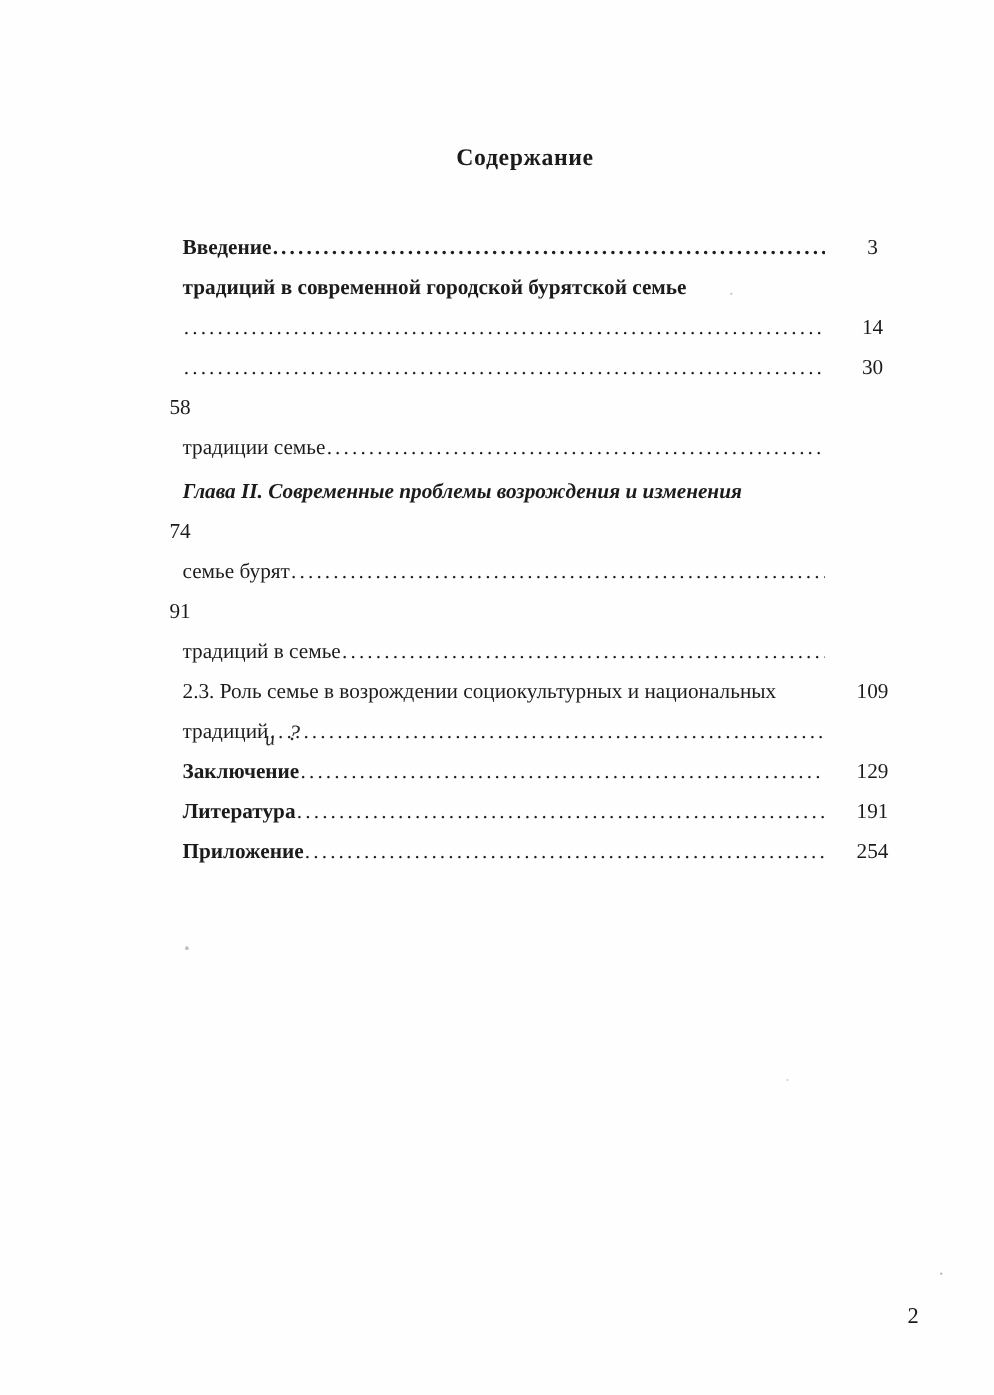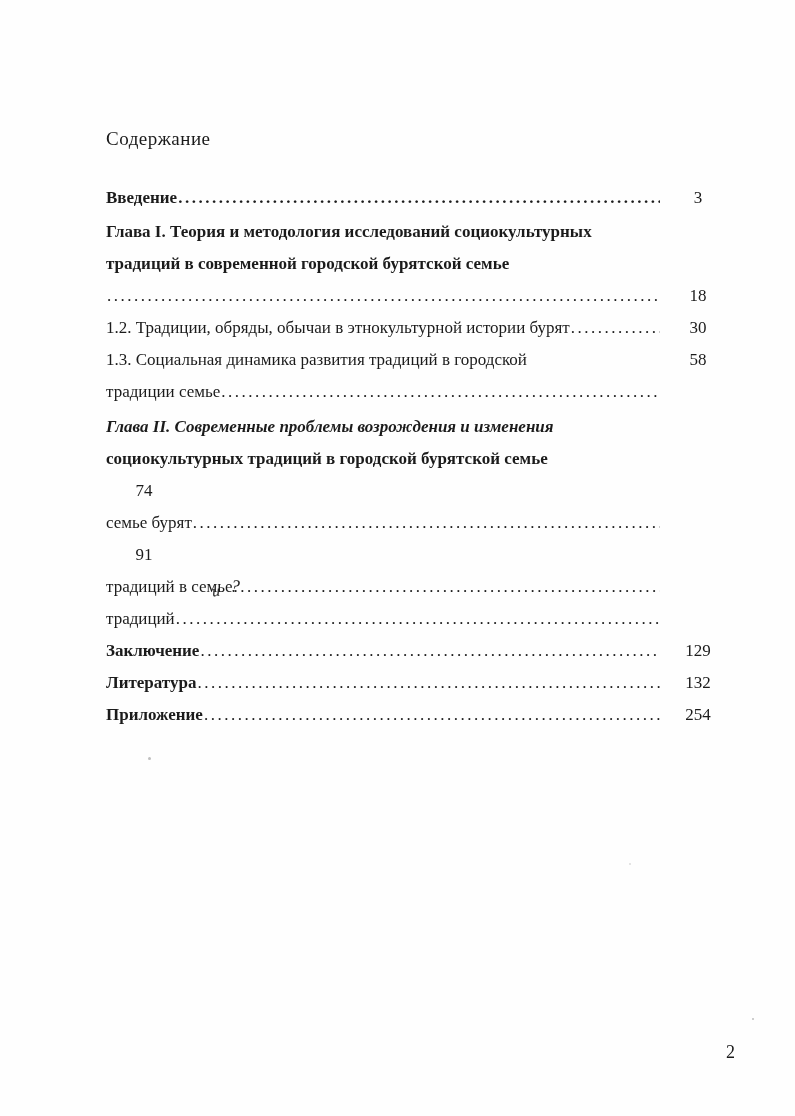--- a/index.html
+++ b/index.html
@@ -15,25 +15,26 @@
     color: #1b1b1b;
     overflow: hidden;
   }
   .page {
     position: absolute;
     inset: 0;
     background: #fefefe;
   }
   .doc-title {
     position: absolute;
-    top: 128px;
+    top: 116px;
     left: 106px;
     width: 628px;
+    text-align: center;
     font-size: 19px;
-    font-weight: normal;
+    font-weight: bold;
     letter-spacing: 0.5px;
   }
   .toc {
     position: absolute;
     left: 106px;
     top: 182px;
     width: 630px;
   }
   .row {
     display: flex;
@@ -42,20 +43,21 @@
     font-size: 17px;
   }
   .row.gap1 { margin-top: 2px; }
   .row.gap2 { margin-top: 3px; font-style: italic; }
   .t {
     flex: 1 1 auto;
     display: flex;
     align-items: flex-start;
     overflow: hidden;
     min-width: 0;
+    margin-left: 40px;
   }
   .lbl { white-space: nowrap; flex: 0 0 auto; }
   .dots {
     flex: 1 1 auto;
     overflow: hidden;
     white-space: nowrap;
     letter-spacing: 2.5px;
     margin-left: 1px;
   }
   .sp { flex: 1 1 auto; }
@@ -111,103 +113,93 @@
   <div class="toc">
 
     <div class="row">
       <div class="t">
         <span class="lbl b">Введение</span>
           <span class="dots b">........................................................................................................................</span>
       </div>
       <div class="pg">3</div>
     </div>
 
-    <div class="row gap1">
-      <div class="t">
-        <span class="lbl b">Глава I. Теория и методология исследований социокультурных</span>
-      </div>
-      <div class="pg"></div>
-    </div>
 
     <div class="row">
       <div class="t">
         <span class="lbl b">традиций в современной городской бурятской семье</span>
       </div>
       <div class="pg"></div>
     </div>
 
     <div class="row">
       <div class="t">
           <span class="dots">........................................................................................................................</span>
       </div>
-      <div class="pg">18</div>
-    </div>
-
-    <div class="row">
-      <div class="t">
-        <span class="lbl">1.2. Традиции, обряды, обычаи в этнокультурной истории бурят</span>
+      <div class="pg">14</div>
+    </div>
+
+    <div class="row">
+      <div class="t">
           <span class="dots">........................................................................................................................</span>
       </div>
       <div class="pg">30</div>
     </div>
 
     <div class="row">
-      <div class="t">
-        <span class="lbl">1.3. Социальная динамика развития традиций в городской</span>
+      <div class="pg">58</div>
+    </div>
+
+    <div class="row">
+      <div class="t">
+        <span class="lbl">традиции семье</span>
+          <span class="dots">........................................................................................................................</span>
+      </div>
+      <div class="pg"></div>
+    </div>
+
+    <div class="row gap2">
+      <div class="t">
+        <span class="lbl b">Глава II. Современные проблемы возрождения и изменения</span>
+      </div>
+      <div class="pg"></div>
+    </div>
+
+
+    <div class="row">
+      <div class="pg">74</div>
+    </div>
+
+    <div class="row">
+      <div class="t">
+        <span class="lbl">семье бурят</span>
+          <span class="dots">........................................................................................................................</span>
+      </div>
+      <div class="pg"></div>
+    </div>
+
+    <div class="row">
+      <div class="pg">91</div>
+    </div>
+
+    <div class="row">
+      <div class="t">
+        <span class="lbl">традиций в семье</span>
+          <span class="dots">........................................................................................................................</span>
+      </div>
+      <div class="pg"></div>
+    </div>
+
+    <div class="row">
+      <div class="t">
+        <span class="lbl">2.3. Роль семье в возрождении социокультурных и национальных</span>
           <span class="sp"></span>
       </div>
-      <div class="pg">58</div>
-    </div>
-
-    <div class="row">
-      <div class="t">
-        <span class="lbl">традиции семье</span>
-          <span class="dots">........................................................................................................................</span>
-      </div>
-      <div class="pg"></div>
-    </div>
-
-    <div class="row gap2">
-      <div class="t">
-        <span class="lbl b">Глава II. Современные проблемы возрождения и изменения</span>
-      </div>
-      <div class="pg"></div>
-    </div>
-
-    <div class="row">
-      <div class="t">
-        <span class="lbl b">социокультурных традиций в городской бурятской семье</span>
-      </div>
-      <div class="pg"></div>
-    </div>
-
-    <div class="row">
-      <div class="pg">74</div>
-    </div>
-
-    <div class="row">
-      <div class="t">
-        <span class="lbl">семье бурят</span>
-          <span class="dots">........................................................................................................................</span>
-      </div>
-      <div class="pg"></div>
-    </div>
-
-    <div class="row">
-      <div class="pg">91</div>
-    </div>
-
-    <div class="row">
-      <div class="t">
-        <span class="lbl">традиций в семье</span>
-          <span class="dots">........................................................................................................................</span>
-      </div>
-      <div class="pg"></div>
-    </div>
-
+      <div class="pg">109</div>
+    </div>
 
     <div class="row">
       <div class="t">
         <span class="lbl">традиций</span>
           <span class="dots">........................................................................................................................</span>
       </div>
       <div class="pg"></div>
     </div>
 
     <div class="row">
@@ -216,21 +208,21 @@
           <span class="dots">........................................................................................................................</span>
       </div>
       <div class="pg">129</div>
     </div>
 
     <div class="row">
       <div class="t">
         <span class="lbl b">Литература</span>
           <span class="dots">........................................................................................................................</span>
       </div>
-      <div class="pg">132</div>
+      <div class="pg">191</div>
     </div>
 
     <div class="row">
       <div class="t">
         <span class="lbl b">Приложение</span>
           <span class="dots">........................................................................................................................</span>
       </div>
       <div class="pg">254</div>
     </div>
 

